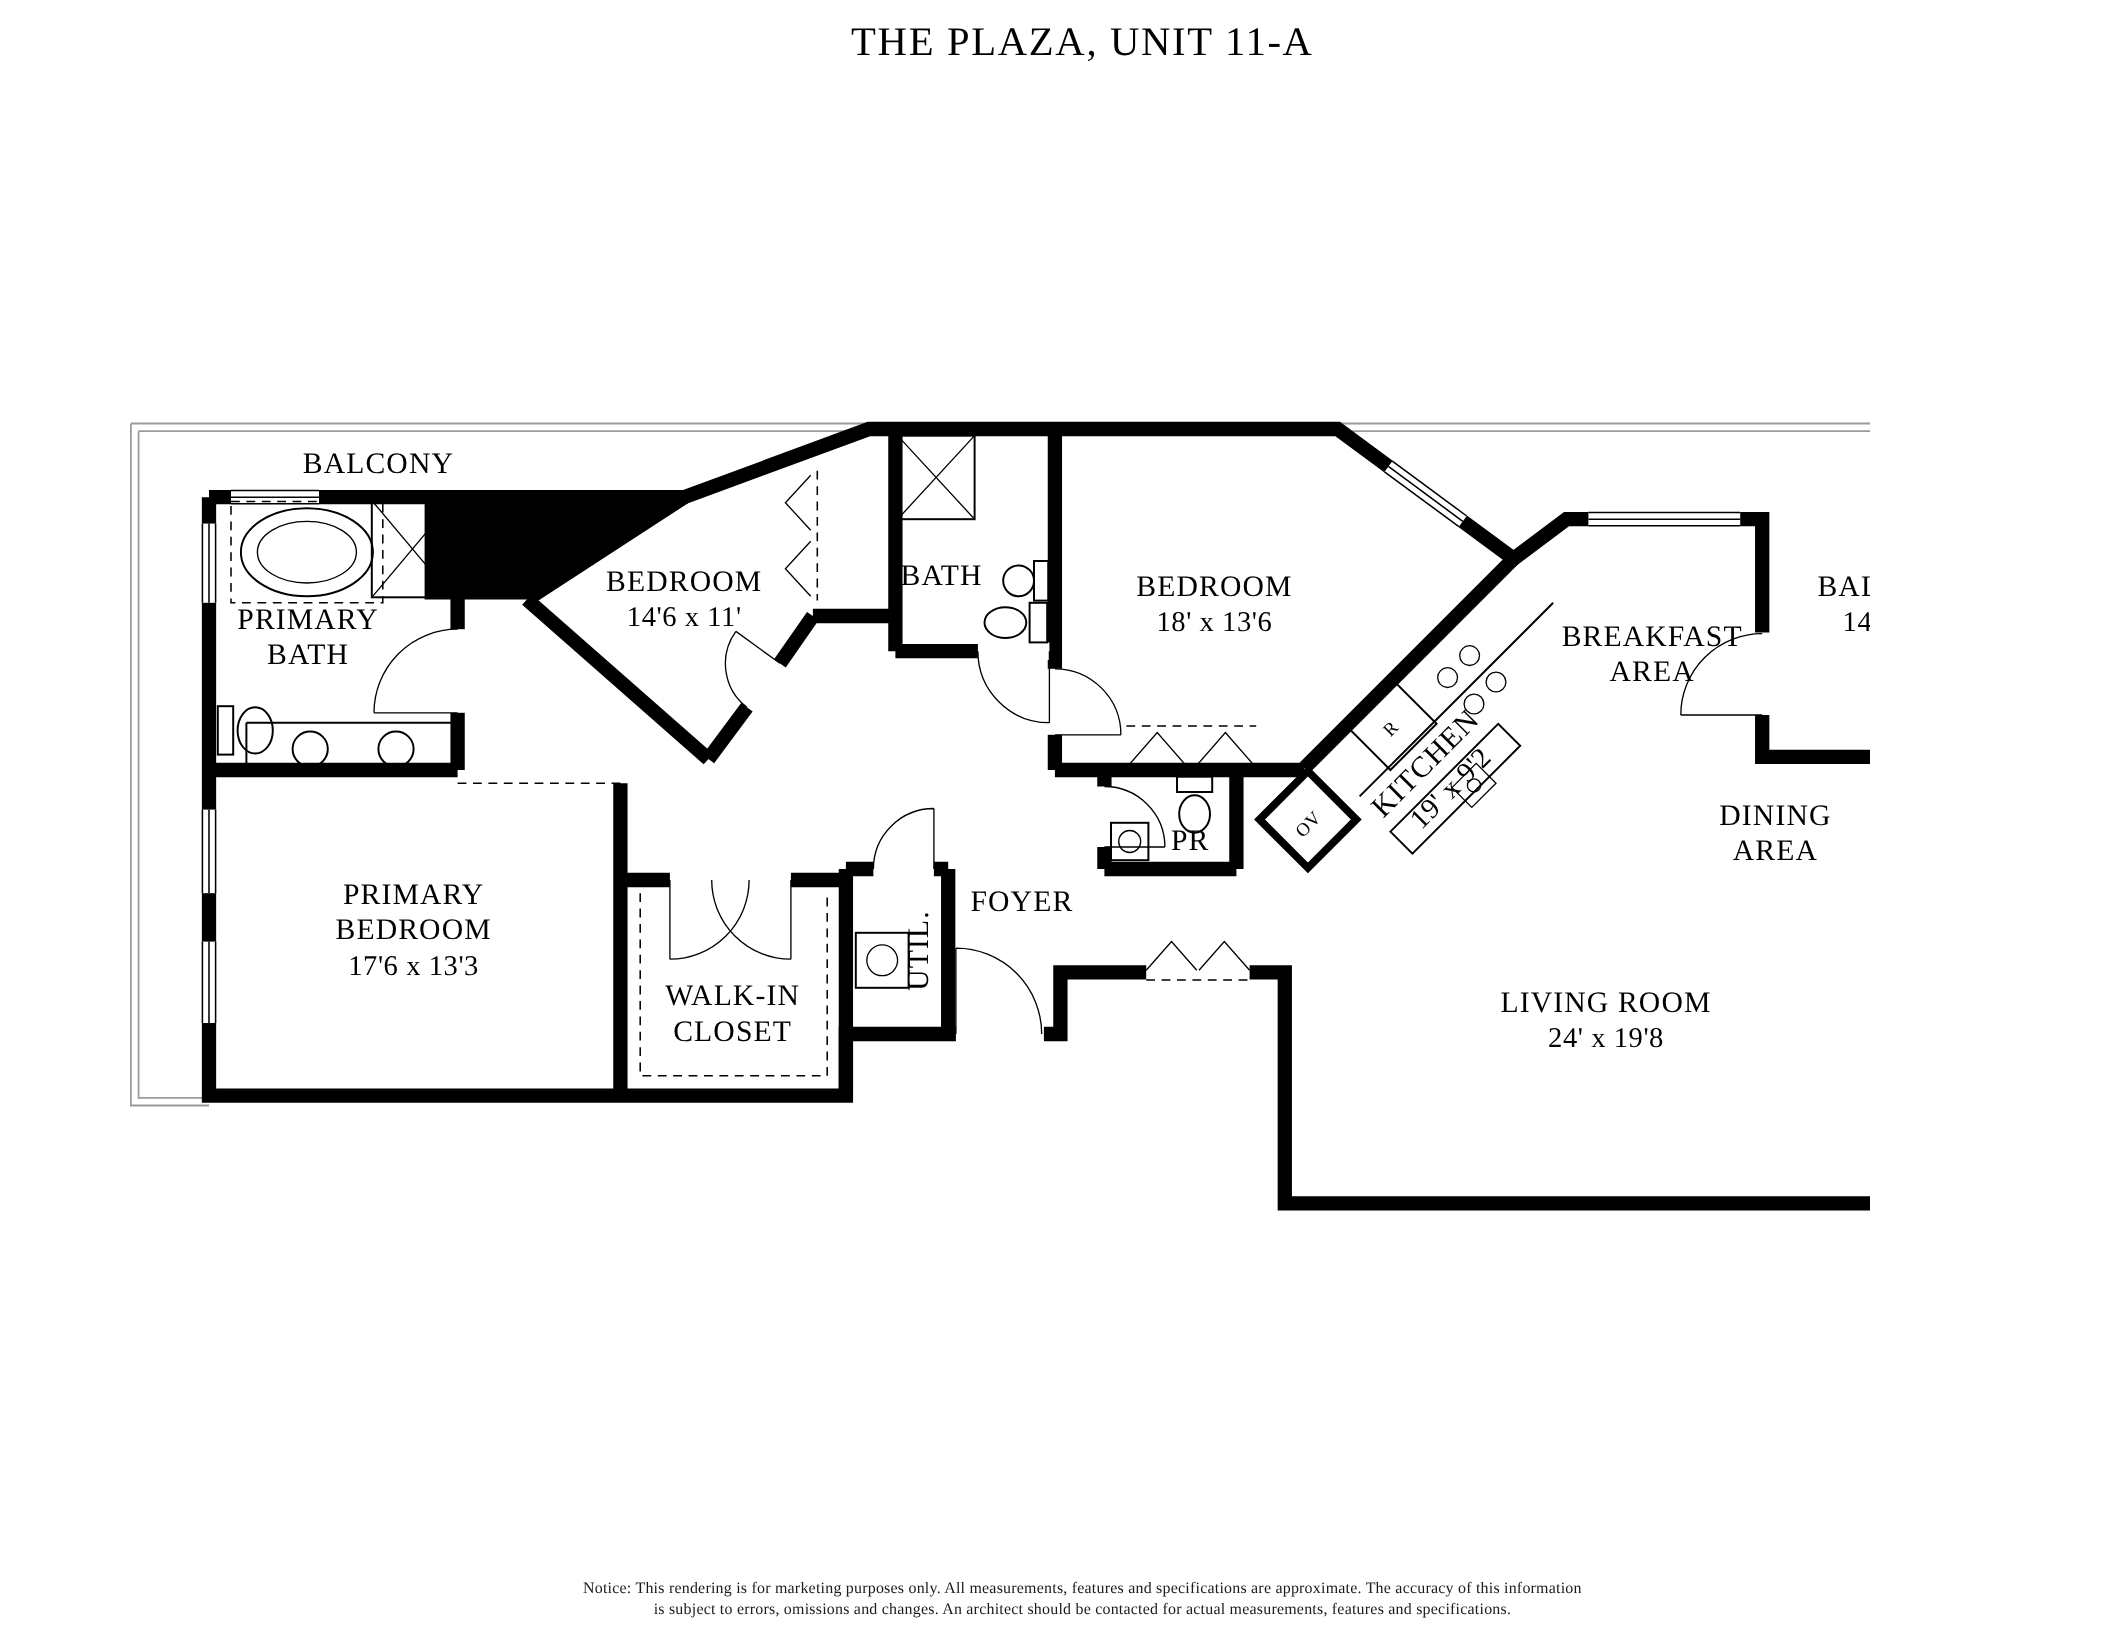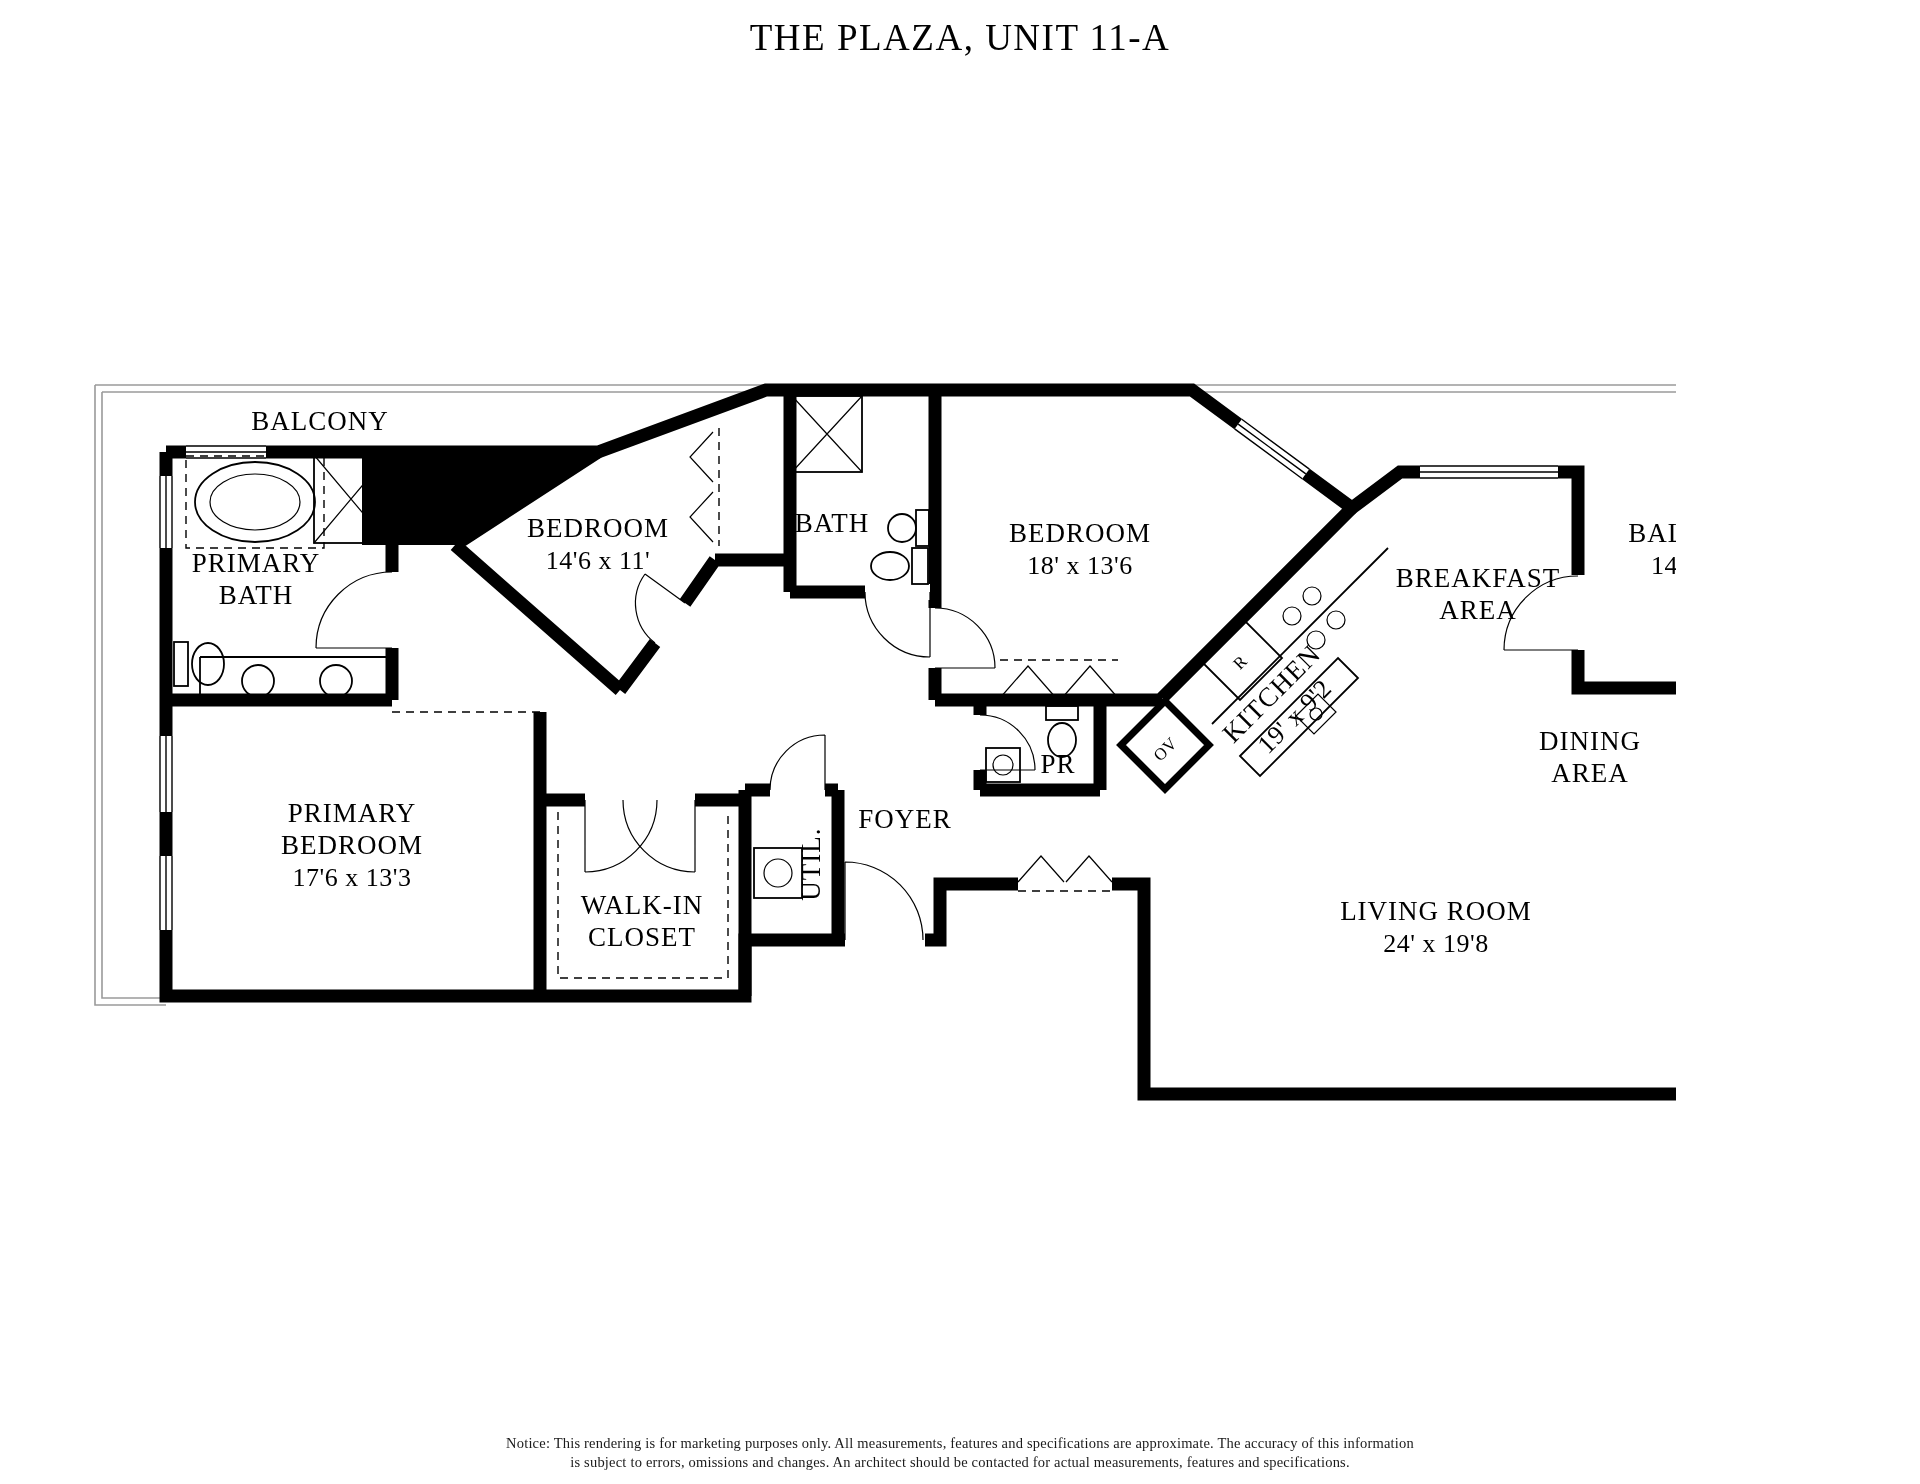--- a/index.html
+++ b/index.html
@@ -1,16 +1,16 @@
 <!DOCTYPE html>
 <html><head>
 <meta charset="utf-8">
 <style>
   html,body{margin:0;padding:0;background:#fff;}
-  .stage{position:relative;width:1676px;height:1484px;background:#ffffff;overflow:hidden;}
+  .stage{position:relative;width:1676px;height:1484px;background:#ffffff;overflow:hidden;padding-left:24px;}
   svg{display:block;}
   svg text{font-family:"Liberation Serif","DejaVu Serif",serif;fill:#000;text-anchor:middle;}
   .t-title{font-size:37px;letter-spacing:1.5px;}
   .t-room{font-size:27px;letter-spacing:1px;}
   .t-dim{font-size:26px;letter-spacing:.5px;}
   .t-small{font-size:17px;letter-spacing:.5px;}
   .t-notice{font-size:14.5px;fill:#1a1a1a;letter-spacing:.2px;}
   .wall{fill:none;stroke:#000;stroke-width:13;stroke-linecap:butt;stroke-linejoin:miter;}
   .wallfill{fill:#000;stroke:none;}
   .thin{fill:none;stroke:#000;stroke-width:1.8;}

